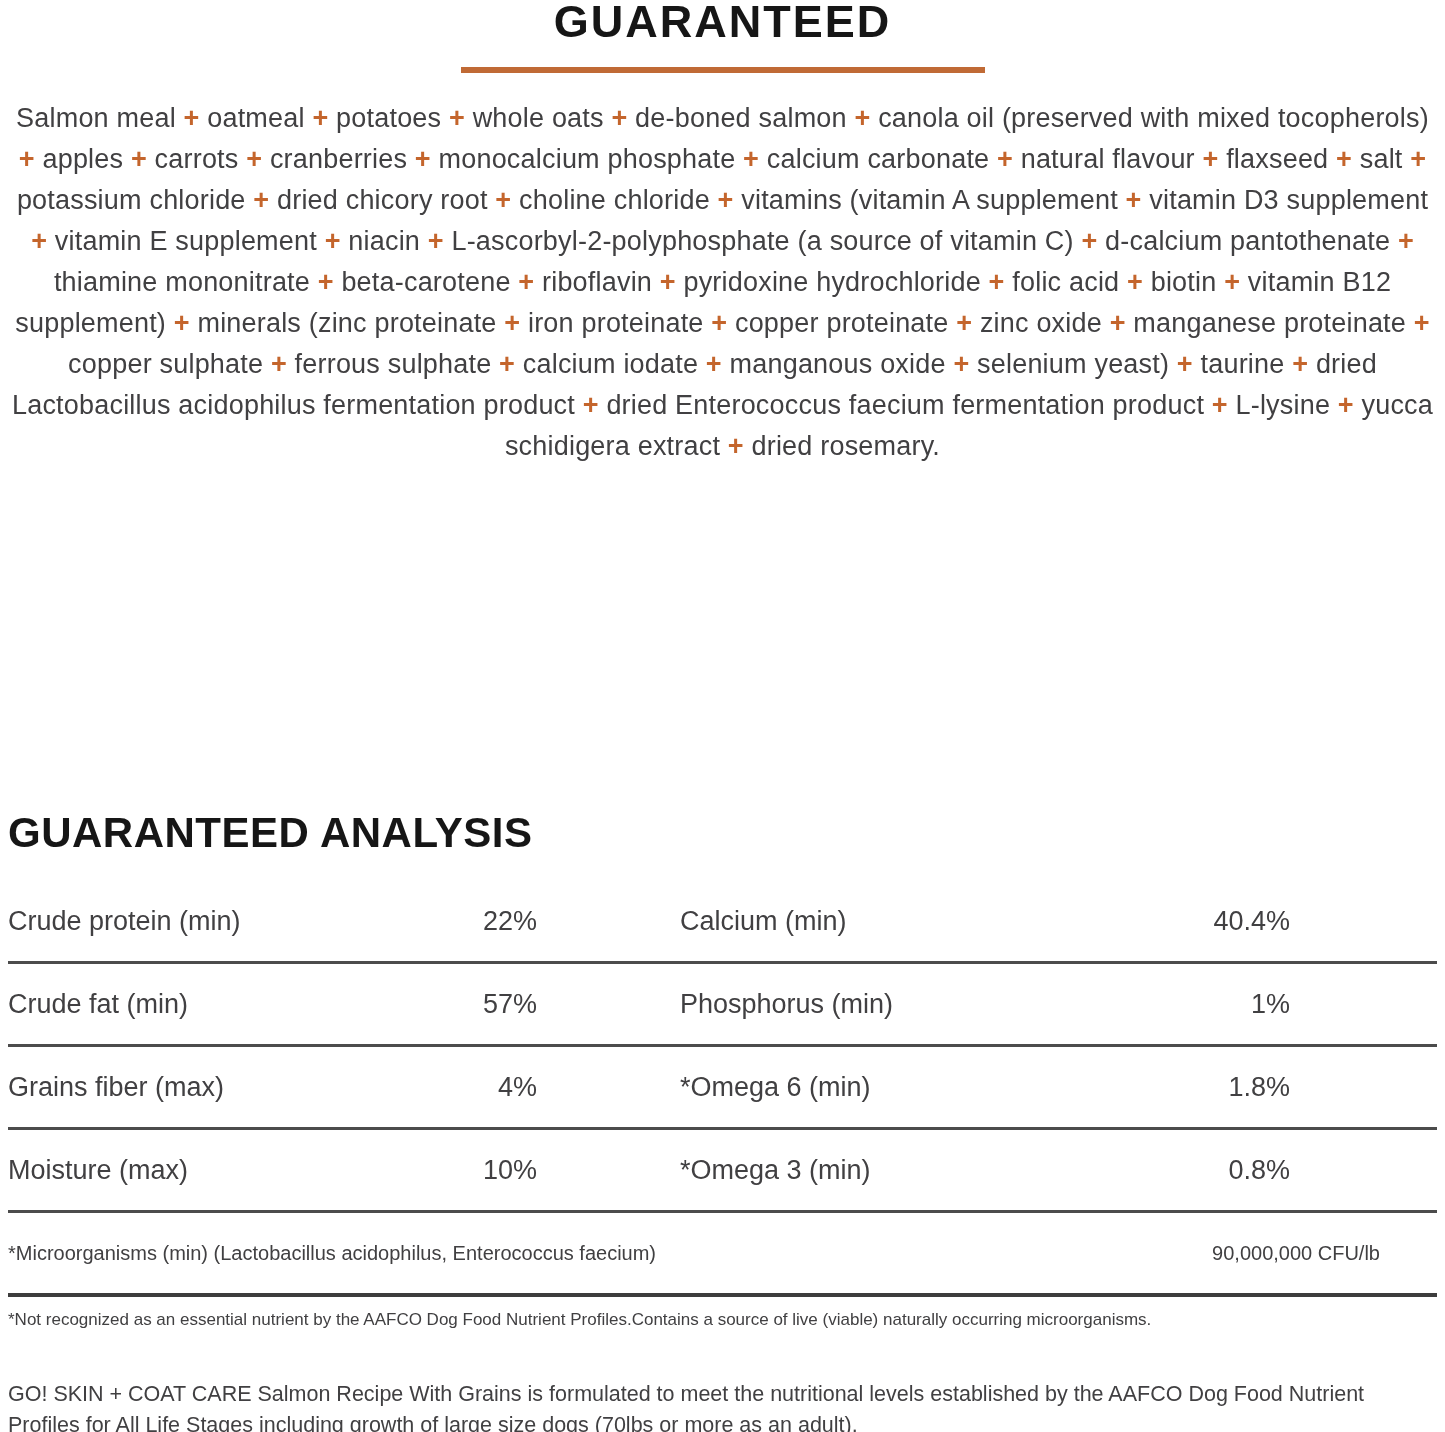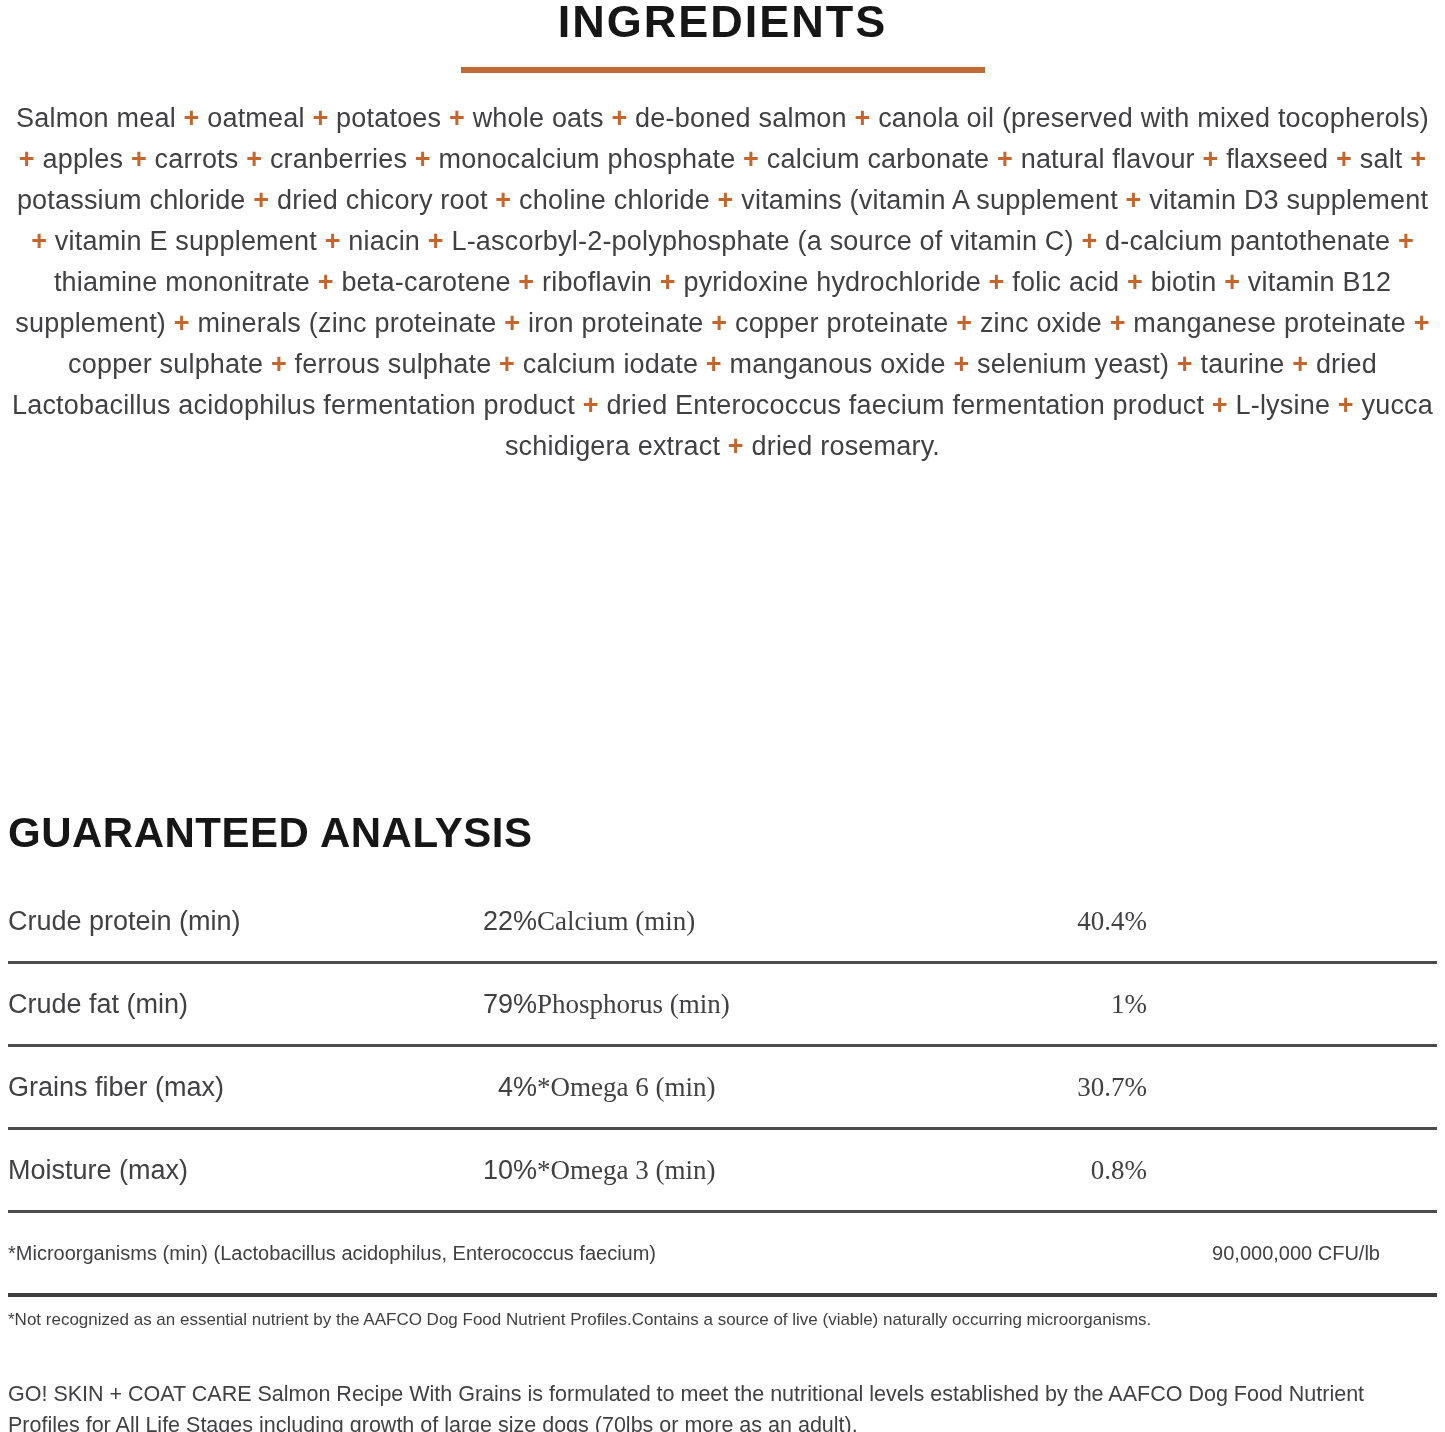--- a/index.html
+++ b/index.html
@@ -22,33 +22,33 @@
     margin:344px 0 0 0;font-size:42px;line-height:44px;font-weight:800;
     color:#161616;letter-spacing:0.5px;
   }
   .ga-table{margin-top:26px;}
   .ga-row{
     display:flex;align-items:center;height:80px;
     border-bottom:3px solid #4c4c4c;font-size:27px;
   }
   .pair{display:flex;justify-content:space-between;align-items:center;}
   .pair.left{width:529px;}
-  .pair.right{width:610px;font-family:Liberation Serif, serif;}
+  .pair.right{width:610px;margin-left:143px;}
   .ga-full{height:80px;display:flex;align-items:center;border-bottom:4px solid #3d3d3d;font-size:20px;}
   .ga-full-inner{width:1372px;display:flex;justify-content:space-between;align-items:center;}
   .val{text-align:right;}
   .fn1{margin-top:8px;font-size:17px;line-height:30px;color:#414042;}
   .fn2{margin-top:44px;font-size:21.5px;line-height:31px;color:#414042;max-width:1432px;}
 </style>
 </head>
 <body>
 
 <div class="wrap">
 
-  <h1 class="ing-title">INGREDIENTS</h1>
+  <h1 class="ing-title">GUARANTEED</h1>
 
   <div class="rule"></div>
 
   <p class="ing-text">Salmon meal<span class="plus"> + </span>oatmeal<span class="plus"> + </span>potatoes<span class="plus"> + </span>whole oats<span class="plus"> + </span>de-boned salmon<span class="plus"> + </span>canola oil (preserved with mixed tocopherols)<span class="plus"> + </span>apples<span class="plus"> + </span>carrots<span class="plus"> + </span>cranberries<span class="plus"> + </span>monocalcium phosphate<span class="plus"> + </span>calcium carbonate<span class="plus"> + </span>natural flavour<span class="plus"> + </span>flaxseed<span class="plus"> + </span>salt<span class="plus"> + </span>potassium chloride<span class="plus"> + </span>dried chicory root<span class="plus"> + </span>choline chloride<span class="plus"> + </span>vitamins (vitamin A supplement<span class="plus"> + </span>vitamin D3 supplement<span class="plus"> + </span>vitamin E supplement<span class="plus"> + </span>niacin<span class="plus"> + </span>L-ascorbyl-2-polyphosphate (a source of vitamin C)<span class="plus"> + </span>d-calcium pantothenate<span class="plus"> + </span>thiamine mononitrate<span class="plus"> + </span>beta-carotene<span class="plus"> + </span>riboflavin<span class="plus"> + </span>pyridoxine hydrochloride<span class="plus"> + </span>folic acid<span class="plus"> + </span>biotin<span class="plus"> + </span>vitamin B12 supplement)<span class="plus"> + </span>minerals (zinc proteinate<span class="plus"> + </span>iron proteinate<span class="plus"> + </span>copper proteinate<span class="plus"> + </span>zinc oxide<span class="plus"> + </span>manganese proteinate<span class="plus"> + </span>copper sulphate<span class="plus"> + </span>ferrous sulphate<span class="plus"> + </span>calcium iodate<span class="plus"> + </span>manganous oxide<span class="plus"> + </span>selenium yeast)<span class="plus"> + </span>taurine<span class="plus"> + </span>dried Lactobacillus acidophilus fermentation product<span class="plus"> + </span>dried Enterococcus faecium fermentation product<span class="plus"> + </span>L-lysine<span class="plus"> + </span>yucca schidigera extract<span class="plus"> + </span>dried rosemary.</p>
 
   <h2 class="ga-title">GUARANTEED ANALYSIS</h2>
 
   <div class="ga-table">
     <div id="ga-rows">
   <div class="ga-row">
@@ -58,36 +58,36 @@
     </div>
     <div class="pair right">
       <span class="rl">Calcium (min)</span>
       <span class="rv val">40.4%</span>
     </div>
   </div>
 
   <div class="ga-row">
     <div class="pair left">
       <span class="ll">Crude fat (min)</span>
-      <span class="lv val">79%</span>
+      <span class="lv val">57%</span>
     </div>
     <div class="pair right">
       <span class="rl">Phosphorus (min)</span>
       <span class="rv val">1%</span>
     </div>
   </div>
 
   <div class="ga-row">
     <div class="pair left">
       <span class="ll">Grains fiber (max)</span>
       <span class="lv val">4%</span>
     </div>
     <div class="pair right">
       <span class="rl">*Omega 6 (min)</span>
-      <span class="rv val">30.7%</span>
+      <span class="rv val">1.8%</span>
     </div>
   </div>
 
   <div class="ga-row">
     <div class="pair left">
       <span class="ll">Moisture (max)</span>
       <span class="lv val">10%</span>
     </div>
     <div class="pair right">
       <span class="rl">*Omega 3 (min)</span>

